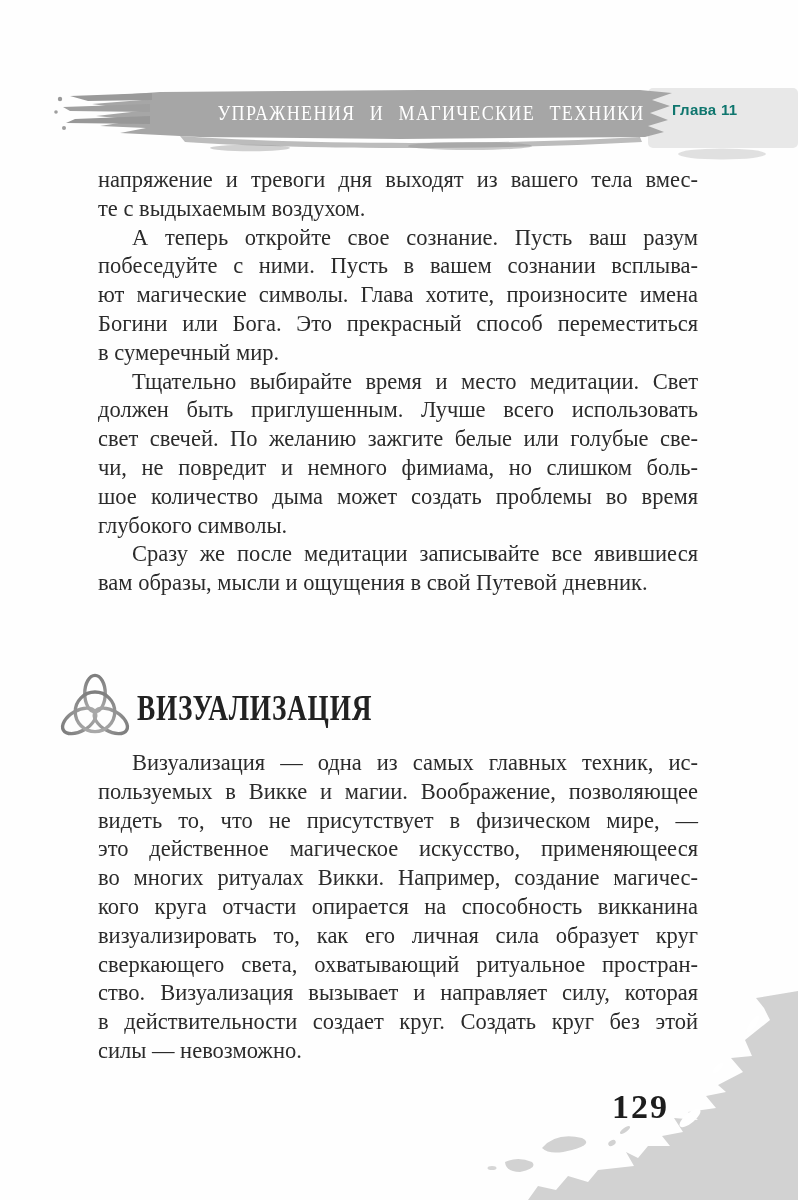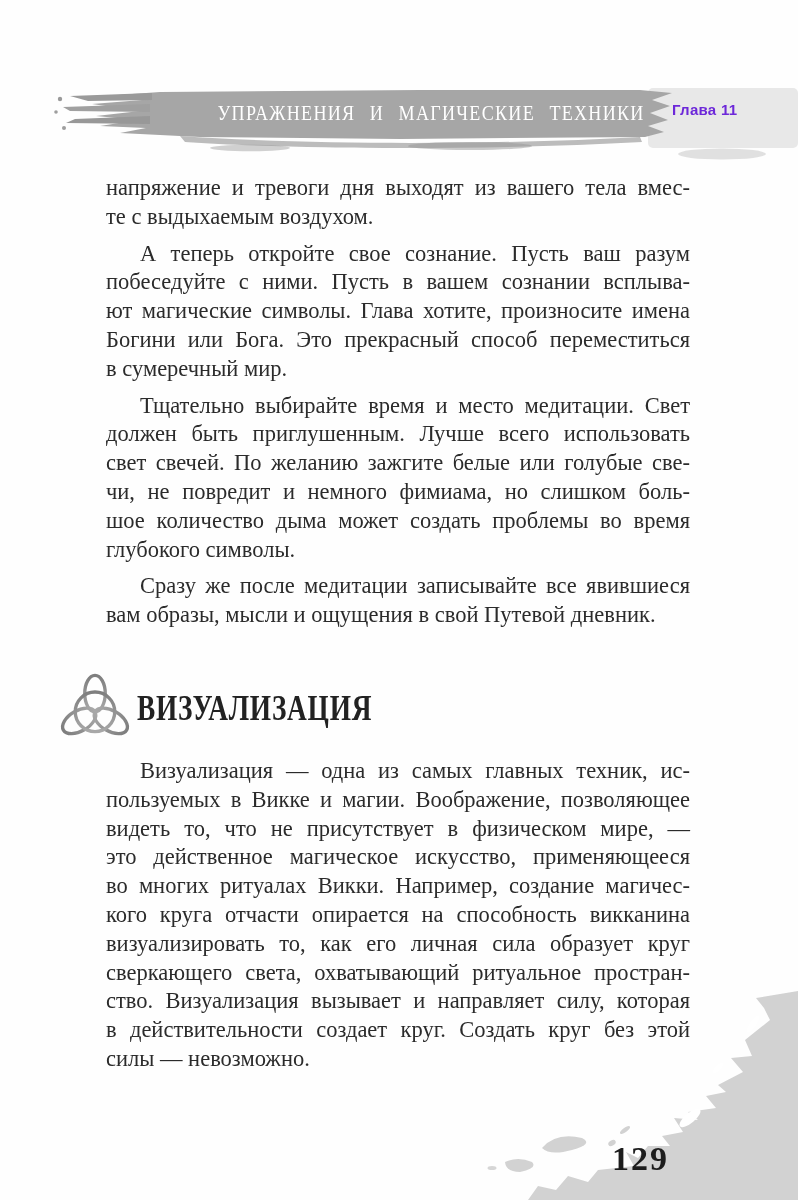--- a/index.html
+++ b/index.html
@@ -25,34 +25,34 @@
     white-space:nowrap;
     transform:scaleX(0.86);
     transform-origin:right center;
   }
   .chapter-label{
     position:absolute;
     left:672px;top:101px;
     font-family:"Liberation Sans","DejaVu Sans",sans-serif;
     font-weight:bold;
     font-size:15px;
-    color:#6d28d9;
+    color:#0f766e;
     letter-spacing:0.3px;
   }
 
   
   .textblock{
     position:absolute;left:98px;width:600px;
     font-size:22.5px;
     line-height:28.8px;
     color:#2b2b2b;
   }
   .textblock.first{top:166px;}
   .textblock.second{top:749px;}
-  .para{margin:8px;}
+  .para{margin:0;}
   .pline{
     text-align:justify;
     text-align-last:justify;
     white-space:nowrap;
   }
   .pline.last{text-align-last:left;white-space:normal;}
   .pline.indent{text-indent:34px;}
 
   
   .section-row{position:absolute;left:57px;top:663px;height:90px;display:flex;align-items:center;text-align:center;}
@@ -65,21 +65,21 @@
     color:#222222;
     white-space:nowrap;
     transform:scaleX(0.76);
     transform-origin:left center;
   }
 
   
   .corner-svg{position:absolute;left:0;bottom:0;width:798px;height:240px;}
   .page-number{
     position:absolute;
-    left:612px;top:1140px;
+    left:612px;top:1088px;
     font-size:34px;
     font-weight:bold;
     letter-spacing:2px;
     color:#1d1d1d;
     font-variant-numeric:oldstyle-nums;
   }
 </style>
 </head>
 <body>
 

